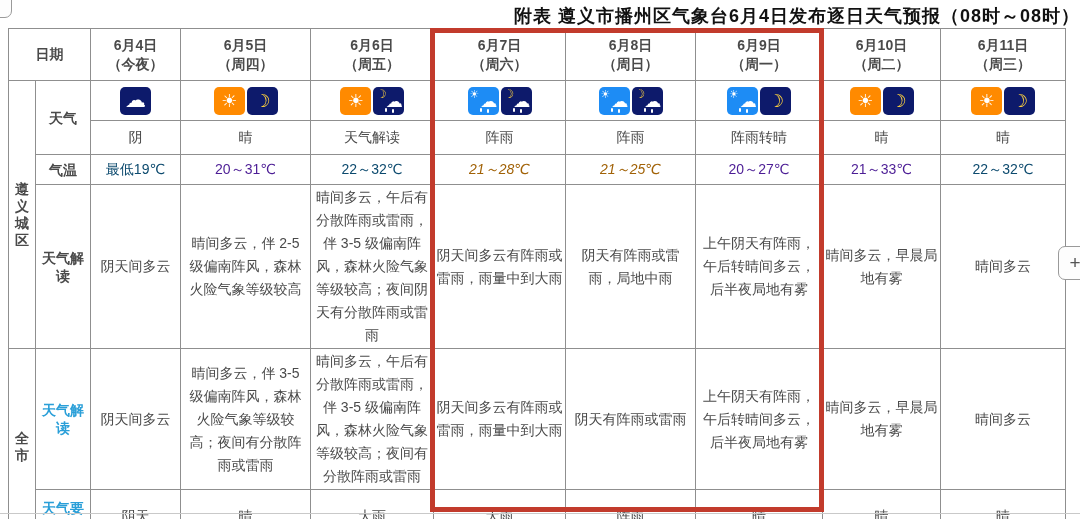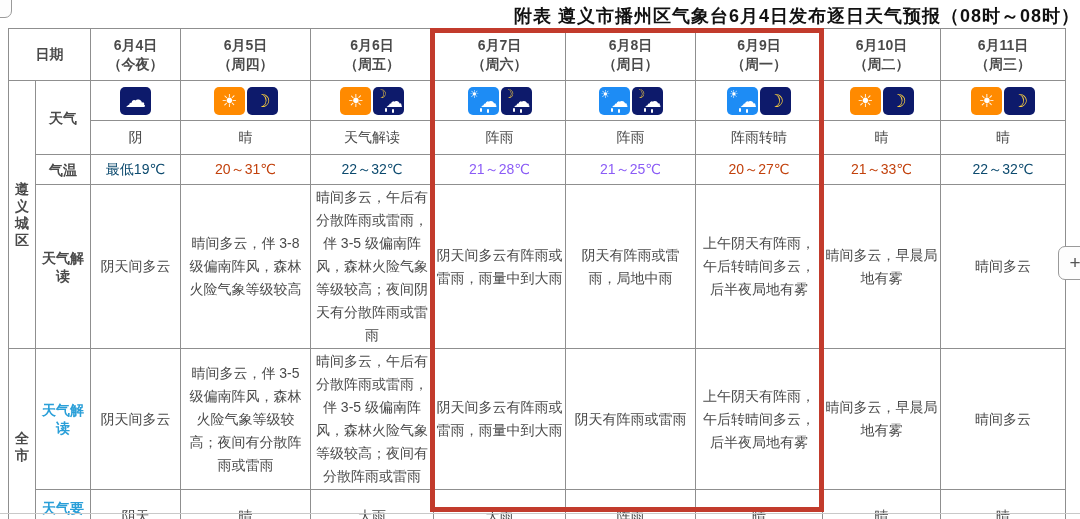--- a/index.html
+++ b/index.html
@@ -21,22 +21,22 @@
   th.datelabel { font-weight:bold; color:#1a1a1a; font-size:14px; }
 
   td.region { color:#e8380d; font-weight:bold; font-size:14px; line-height:17px;
               padding:0 5px; word-break:break-all;border-radius:12px; }
   td.rowlabel { font-weight:bold; color:#2b2b2b; font-size:14px; line-height:18px; }
   td.rowlabel.bluelabel { color:#2a9fd8; }
 
   td.interp { font-size:12.5px; line-height:23px; color:#4f4f4f; padding:2px 3px; }
   td.wtext { font-size:14px; color:#4f4f4f; }
 
-  [data-tcolor="red"]   { color:#c2410c; }
-  [data-tcolor="blue"]  { color:#8b5cf6; }
+  [data-tcolor="red"]   { color:#4c1d95; }
+  [data-tcolor="blue"]  { color:#a16207;font-style:italic; }
   [data-tcolor="black"] { color:#0c4a6e; }
 
   
   .iconwrap { display:flex; justify-content:center; align-items:center; gap:2px; }
   .wicon { position:relative; display:inline-block; width:31px; height:28px; border-radius:5px; }
   .wicon.navy   { background:#0d1a6b; }
   .wicon.orange { background:#ff8a00; }
   .wicon.blue   { background:#1d8cf5; }
   .g { position:absolute; line-height:1; }
   .g.cloud   { color:#fff; font-size:21px; left:50%; top:50%; transform:translate(-50%,-56%); }
@@ -234,21 +234,21 @@
       <td><span data-tcolor="blue">21～28℃</span></td>
       <td><span data-tcolor="blue">21～25℃</span></td>
       <td><span data-tcolor="red">20～27℃</span></td>
       <td><span data-tcolor="red">21～33℃</span></td>
       <td><span data-tcolor="black">22～32℃</span></td>
     </tr>
 
     <tr style="height:145px">
       <td class="rowlabel">天气解读</td>
       <td class="interp">阴天间多云</td>
-      <td class="interp">晴间多云，伴 3-8 级偏南阵风，森林火险气象等级较高</td>
+      <td class="interp">晴间多云，伴 2-5 级偏南阵风，森林火险气象等级较高</td>
       <td class="interp">晴间多云，午后有分散阵雨或雷雨，伴 3-5 级偏南阵风，森林火险气象等级较高；夜间阴天有分散阵雨或雷雨</td>
       <td class="interp">阴天间多云有阵雨或雷雨，雨量中到大雨</td>
       <td class="interp">阴天有阵雨或雷雨，局地中雨</td>
       <td class="interp">上午阴天有阵雨，午后转晴间多云，后半夜局地有雾</td>
       <td class="interp">晴间多云，早晨局地有雾</td>
       <td class="interp">晴间多云</td>
     </tr>
 
     <tr style="height:128px">
       <td rowspan="2" class="region">全市</td>

